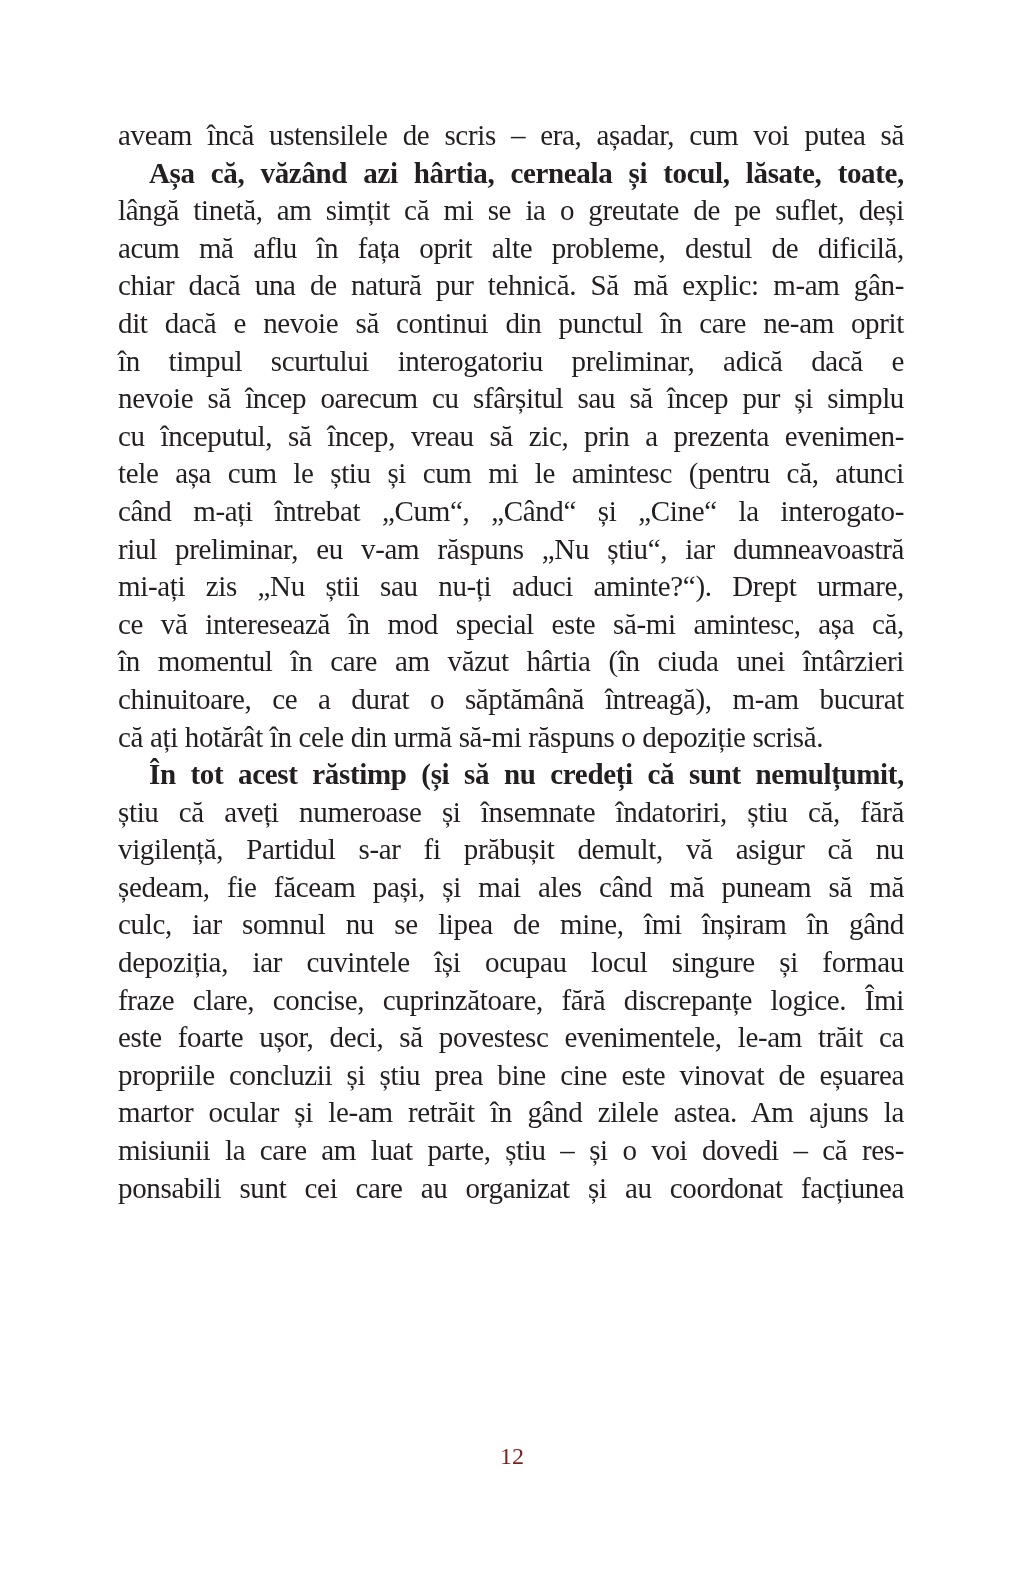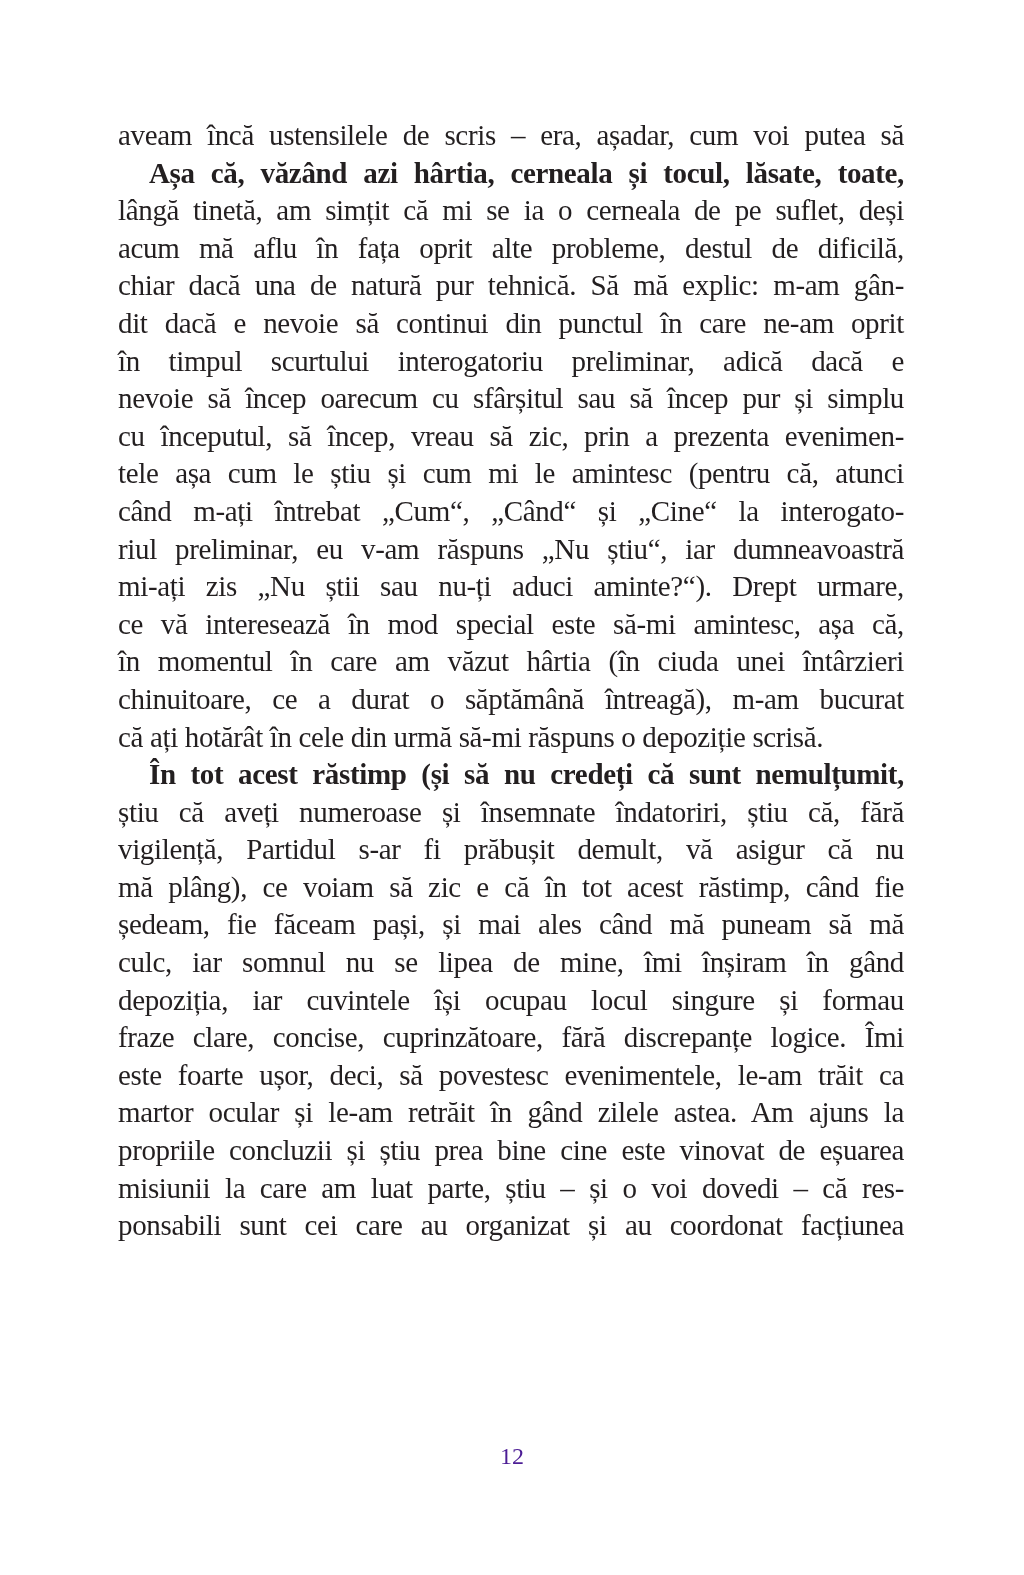--- a/index.html
+++ b/index.html
@@ -38,60 +38,59 @@
     .line.indent {
       padding-left: 31px;
       font-weight: bold;
     }
     .page-number {
       position: absolute;
       left: 0;
       width: 1024px;
       top: 1443px;
       text-align: center;
-      color: #4c1d95;
+      color: #7f1d1d;
       font-family: "Liberation Serif", "DejaVu Serif", serif;
       font-size: 24px;
     }
   </style>
 </head>
 <body>
 
 <div class="page" id="page-body">
     <div>
       <span class="line">aveam încă ustensilele de scris – era, așadar, cum voi putea să</span>
     </div>
     <div>
       <span class="line indent">Așa că, văzând azi hârtia, cerneala și tocul, lăsate, toate,</span>
-      <span class="line">lângă tinetă, am simțit că mi se ia o cerneala de pe suflet, deși</span>
+      <span class="line">lângă tinetă, am simțit că mi se ia o greutate de pe suflet, deși</span>
       <span class="line">acum mă aflu în fața oprit alte probleme, destul de dificilă,</span>
       <span class="line">chiar dacă una de natură pur tehnică. Să mă explic: m-am gân-</span>
       <span class="line">dit dacă e nevoie să continui din punctul în care ne-am oprit</span>
       <span class="line">în timpul scurtului interogatoriu preliminar, adică dacă e</span>
       <span class="line">nevoie să încep oarecum cu sfârșitul sau să încep pur și simplu</span>
       <span class="line">cu începutul, să încep, vreau să zic, prin a prezenta evenimen-</span>
       <span class="line">tele așa cum le știu și cum mi le amintesc (pentru că, atunci</span>
       <span class="line">când m-ați întrebat „Cum“, „Când“ și „Cine“ la interogato-</span>
       <span class="line">riul preliminar, eu v-am răspuns „Nu știu“, iar dumneavoastră</span>
       <span class="line">mi-ați zis „Nu știi sau nu-ți aduci aminte?“). Drept urmare,</span>
       <span class="line">ce vă interesează în mod special este să-mi amintesc, așa că,</span>
       <span class="line">în momentul în care am văzut hârtia (în ciuda unei întârzieri</span>
       <span class="line">chinuitoare, ce a durat o săptămână întreagă), m-am bucurat</span>
       <span class="line last">că ați hotărât în cele din urmă să-mi răspuns o depoziție scrisă.</span>
     </div>
     <div>
       <span class="line indent">În tot acest răstimp (și să nu credeți că sunt nemulțumit,</span>
       <span class="line">știu că aveți numeroase și însemnate îndatoriri, știu că, fără</span>
       <span class="line">vigilență, Partidul s-ar fi prăbușit demult, vă asigur că nu</span>
-      <span class="line">mă plâng), ce voiam să zic e că în tot acest răstimp, când fie</span>
       <span class="line">ședeam, fie făceam pași, și mai ales când mă puneam să mă</span>
       <span class="line">culc, iar somnul nu se lipea de mine, îmi înșiram în gând</span>
       <span class="line">depoziția, iar cuvintele își ocupau locul singure și formau</span>
       <span class="line">fraze clare, concise, cuprinzătoare, fără discrepanțe logice. Îmi</span>
       <span class="line">este foarte ușor, deci, să povestesc evenimentele, le-am trăit ca</span>
+      <span class="line">propriile concluzii și știu prea bine cine este vinovat de eșuarea</span>
       <span class="line">martor ocular și le-am retrăit în gând zilele astea. Am ajuns la</span>
-      <span class="line">propriile concluzii și știu prea bine cine este vinovat de eșuarea</span>
       <span class="line">misiunii la care am luat parte, știu – și o voi dovedi – că res-</span>
       <span class="line">ponsabili sunt cei care au organizat și au coordonat facțiunea</span>
     </div>
   </div>
 
 <div class="page-number">12</div>
 
 </body></html>

